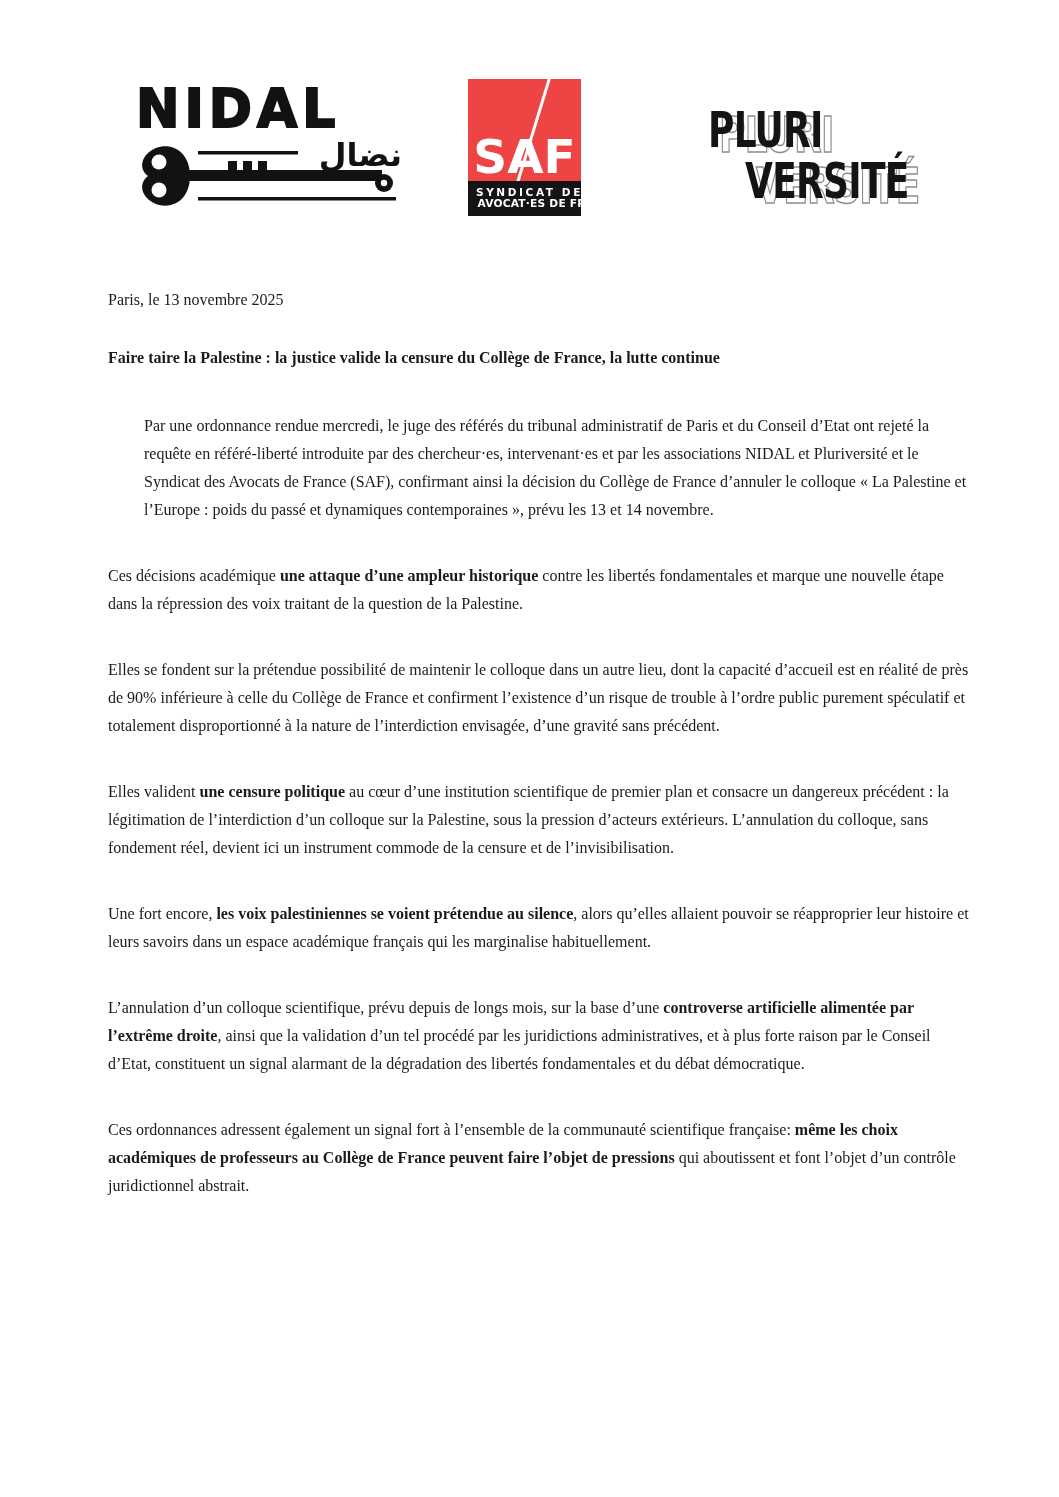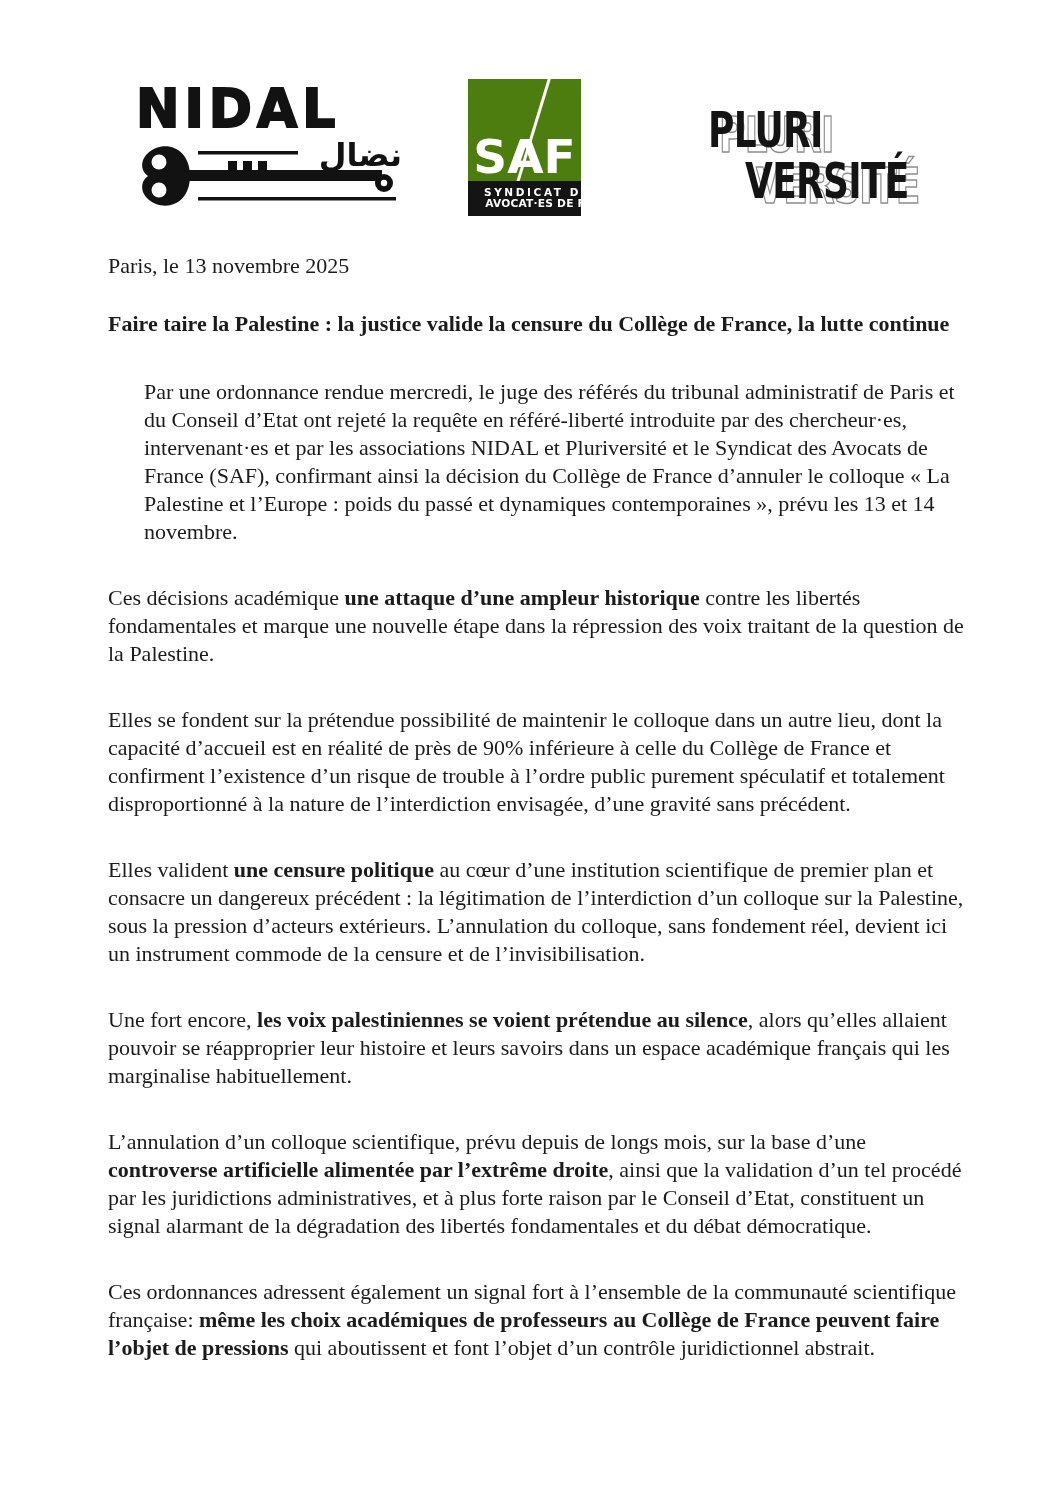--- a/index.html
+++ b/index.html
@@ -47,21 +47,21 @@
     text-align:center;
     font-family:"DejaVu Sans", sans-serif;
     font-weight:bold;
     font-size:47px; line-height:56px;
     color:#ffffff;
     letter-spacing:0px;
   }
   .saf-black {
     background:#141414; color:#ffffff;
     text-align:center;
-    padding:5px 16px 6px;
+    padding:5px 8px 6px;
     font-family:"DejaVu Sans", sans-serif;
     font-weight:bold;
   }
   .saf-sub1 { display:block; font-size:10.5px; line-height:12px; letter-spacing:2.6px; white-space:nowrap; }
   .saf-sub2 { display:block; font-size:11px; line-height:12px; letter-spacing:0.2px; white-space:nowrap; transform:scaleX(0.97); transform-origin:center; }
 
   
   .pluri { position:absolute; left:700px; top:105px; font-family:"DejaVu Sans", sans-serif; font-weight:bold; color:#141414; }
   .pluri-line { position:relative; display:block; height:50px; }
   .pluri-text {
@@ -77,23 +77,23 @@
     color:#ffffff;
     -webkit-text-stroke:1.5px #8d8d8d;
     text-shadow:0 0 0 #8d8d8d;
   }
   .pluri-text.main { color:#141414; }
   .pluri-line2 { margin-left:37px; margin-top:1px; }
 
   
   .content {
     position:absolute;
-    left:100px; top:252px;
+    left:100px; top:286px;
     width:862px;
-    font-size:22px;
+    font-size:16px;
     line-height:28px;
   }
   .dateline { }
   .doc-title {
     margin-top:30px;
     font-weight:bold;
     text-align:left;
   }
   .doc-body .para { margin-top:38px; }
   .doc-body .para:first-child { margin-top:40px;margin-left:36px; }
@@ -124,21 +124,21 @@
         <circle cx="248" cy="47" r="3.2" fill="#ffffff"></circle>
 
         <rect x="62" y="15" width="100" height="3.5" fill="#121212"></rect>
         <rect x="62" y="61" width="198" height="3.5" fill="#121212"></rect>
 
         <text x="266" y="30" text-anchor="end" font-family="DejaVu Sans, sans-serif" font-size="32" font-weight="bold" fill="#121212">نضال</text>
       </svg>
     </div>
 
     <div class="saf">
-      <div class="saf-red" style="background: #4d7c0f;">
+      <div class="saf-red" style="background: #ef4444;">
         <div class="saf-slash"></div>
         <div class="saf-acronym">SAF</div>
       </div>
       <div class="saf-black" style="background: rgb(20, 20, 20);">
         <span class="saf-sub1">SYNDICAT DES</span>
         <span class="saf-sub2">AVOCAT·ES DE FRANCE</span>
       </div>
     </div>
 
     <div class="pluri">

